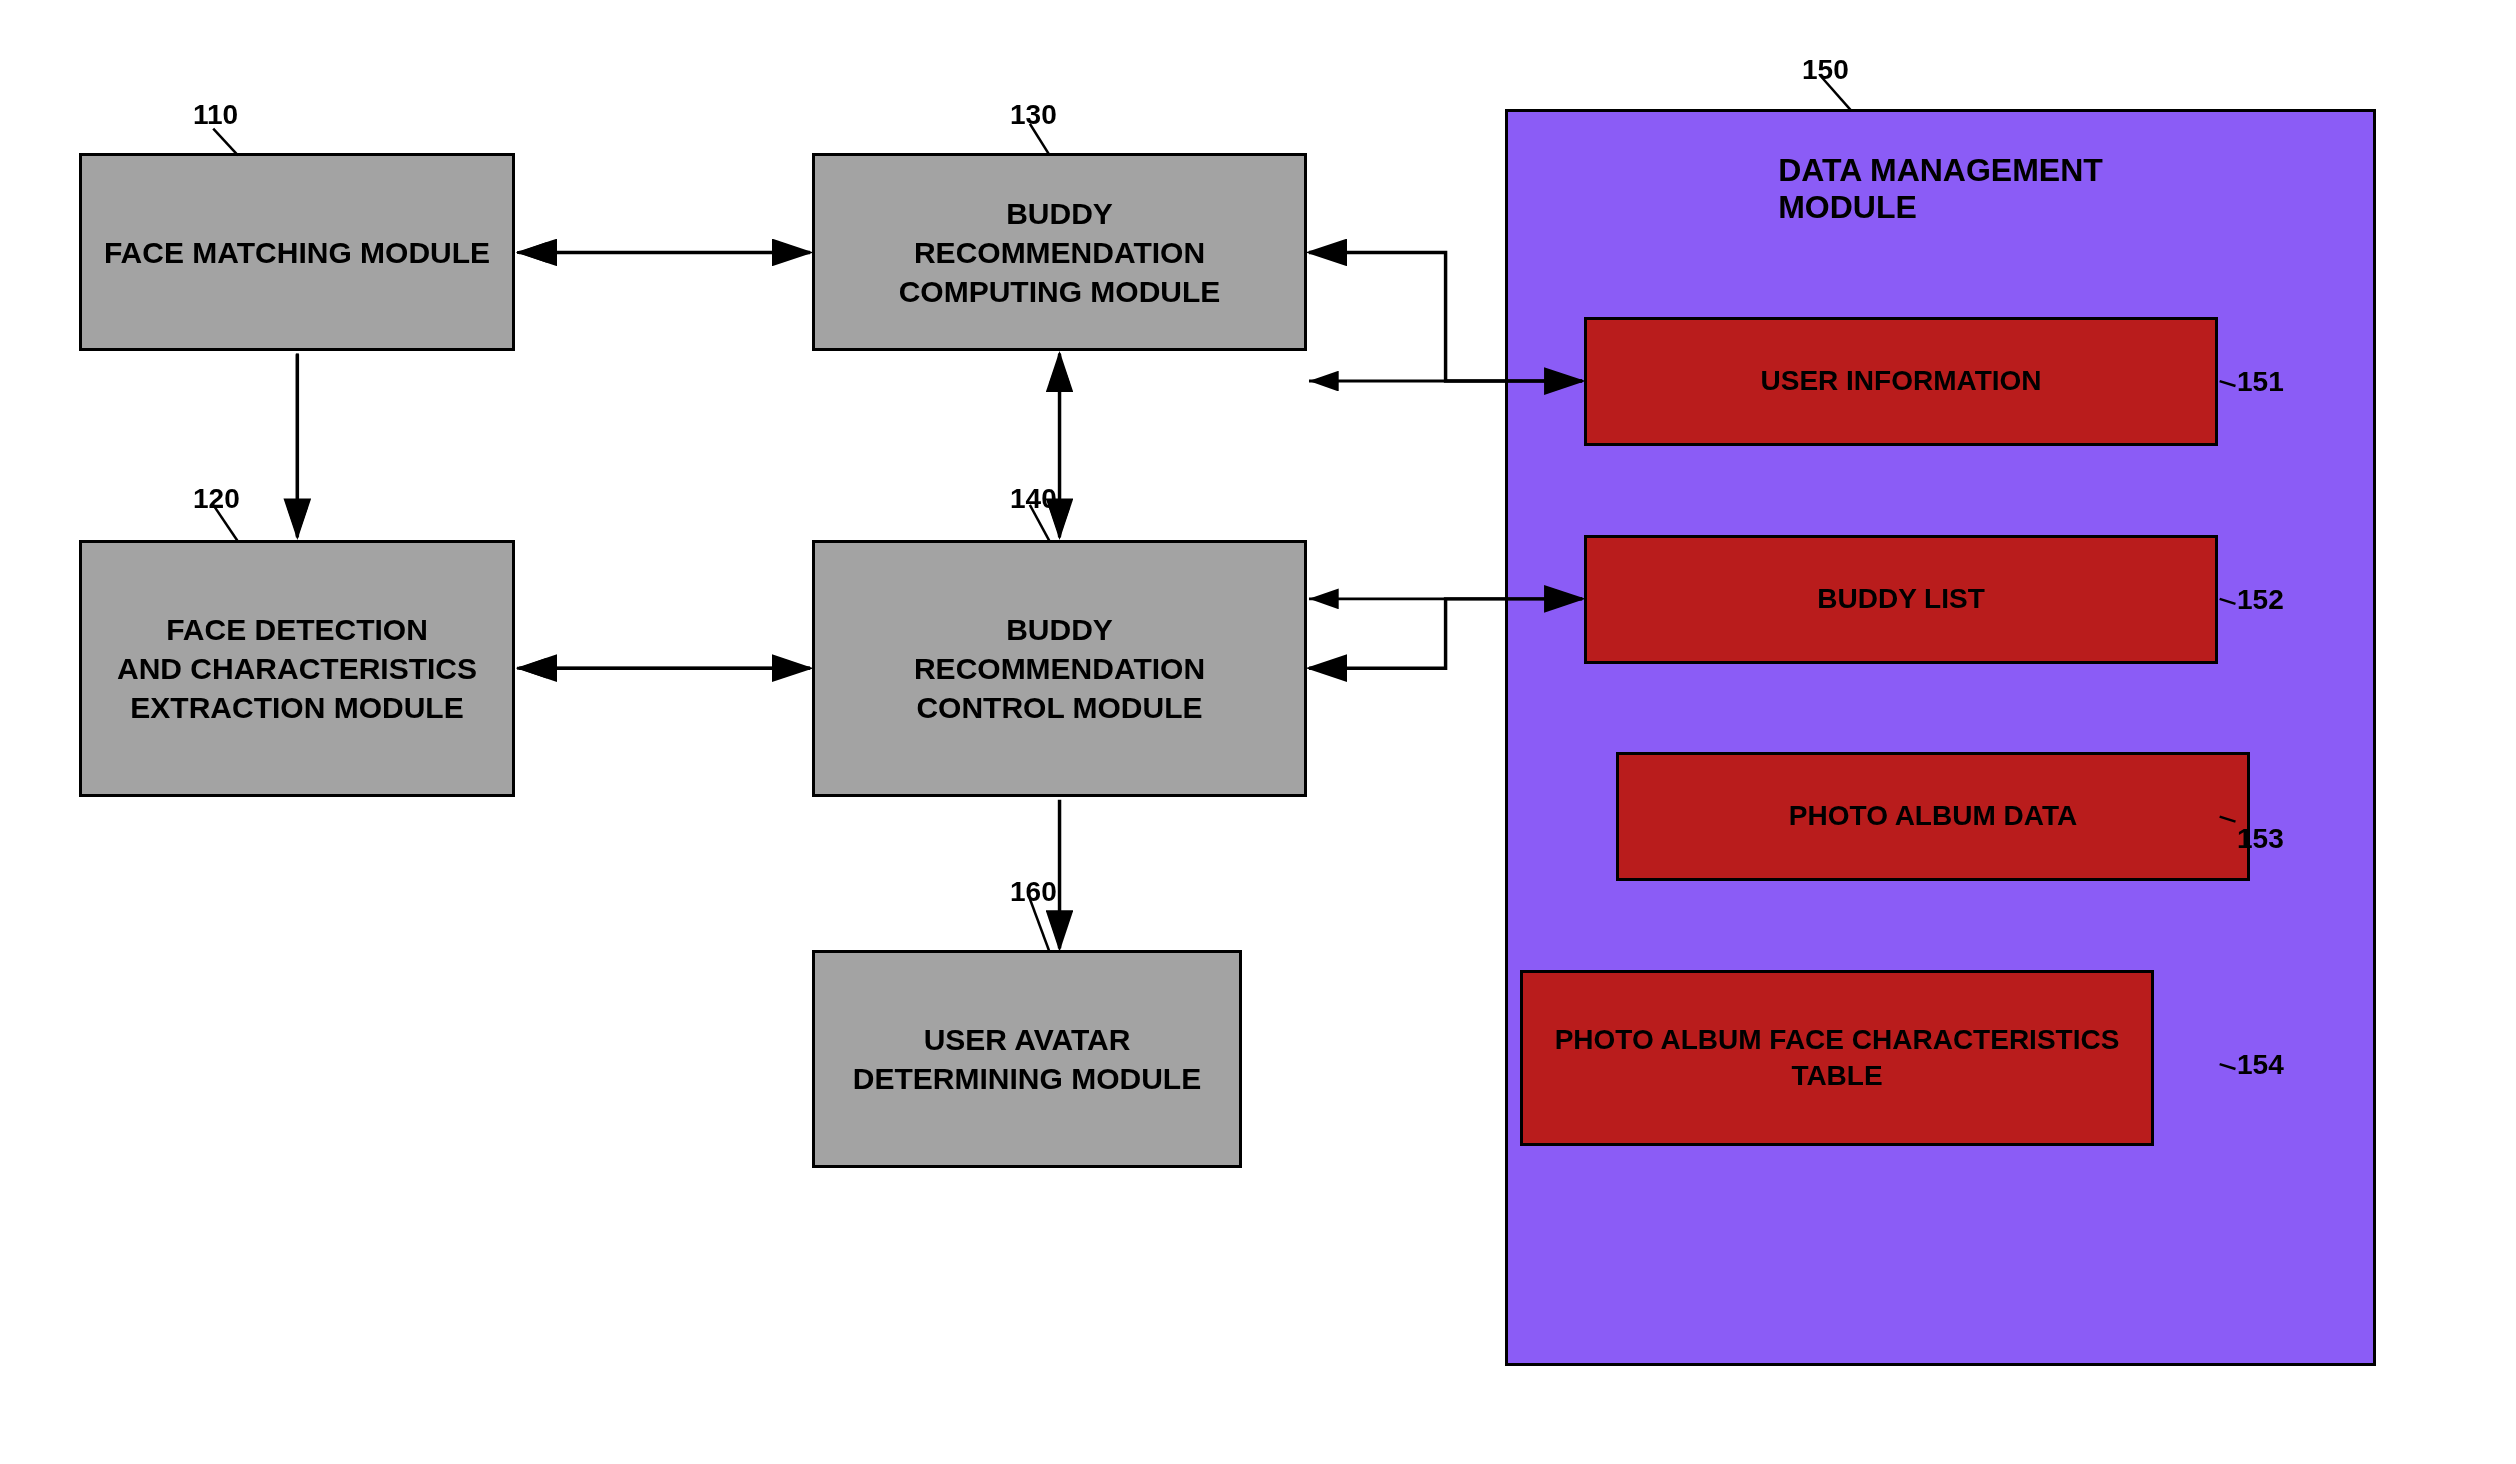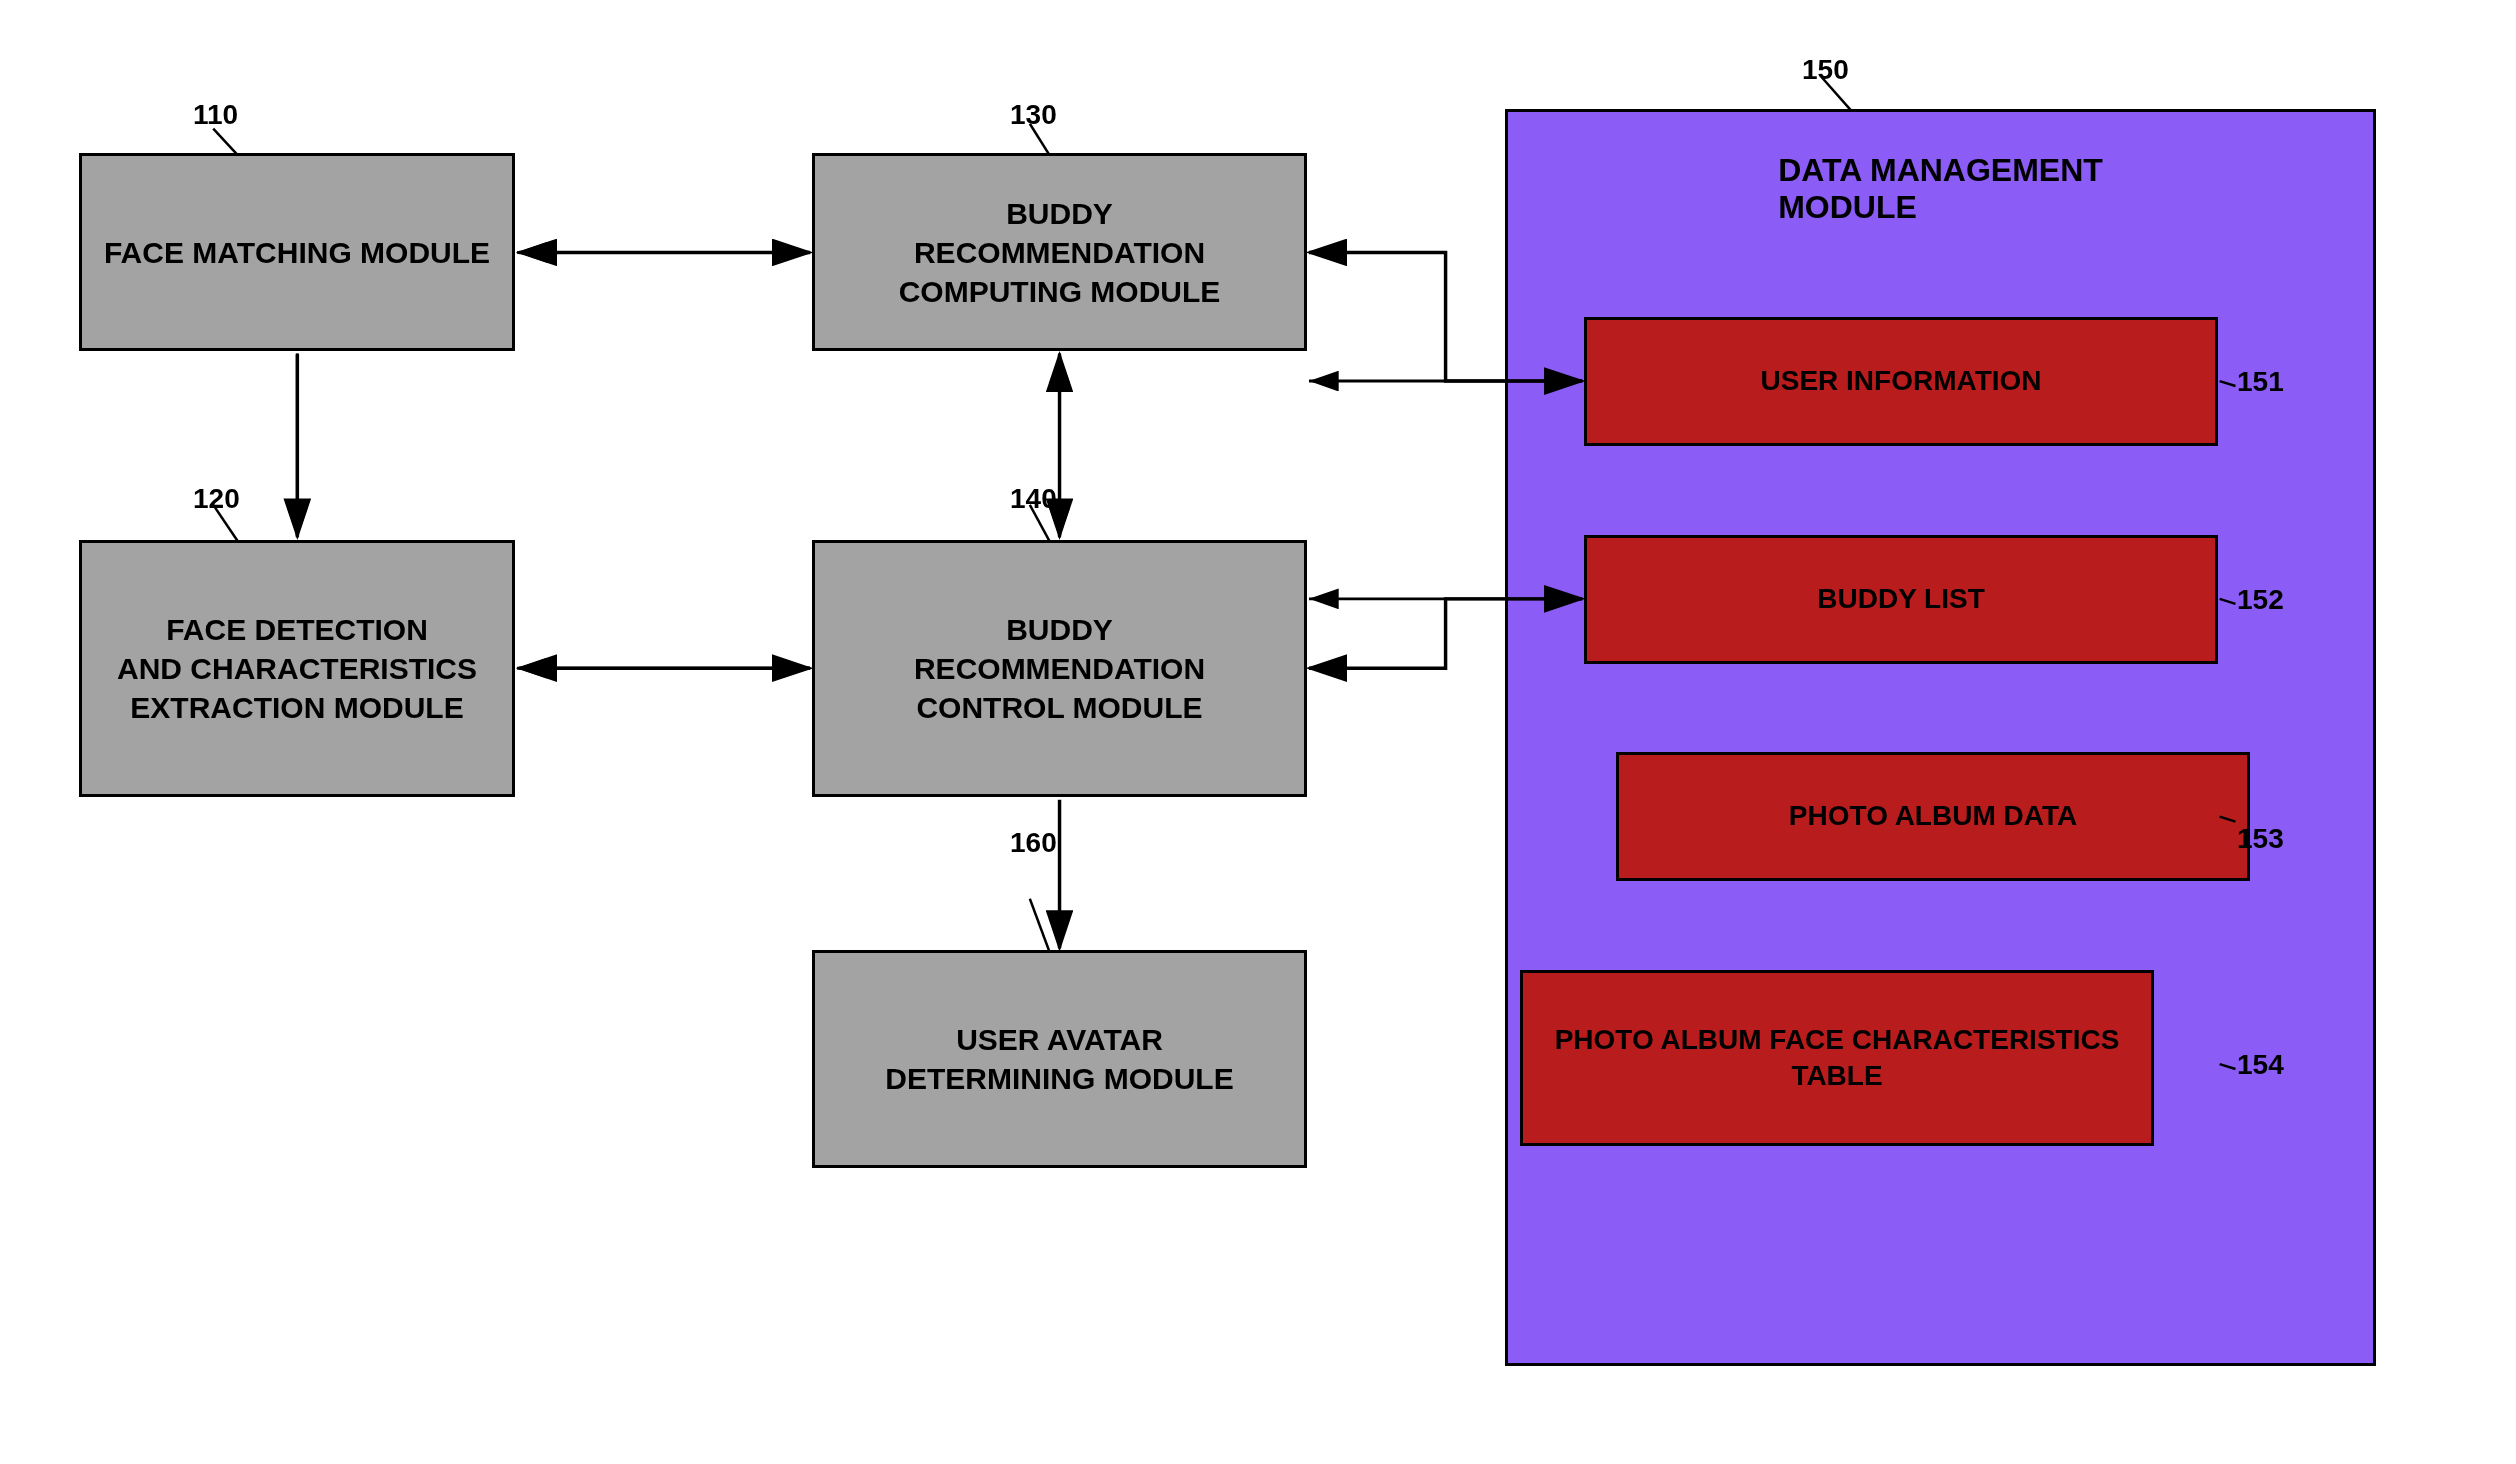--- a/index.html
+++ b/index.html
@@ -76,40 +76,40 @@
   <span class="ref-label" style="left:193px; top:99px;">110</span>
 
   <span class="ref-label" style="left:193px; top:483px;">120</span>
 
   <span class="ref-label" style="left:1010px; top:99px;">130</span>
 
   <span class="ref-label" style="left:1010px; top:483px;">140</span>
 
   <span class="ref-label" style="left:1802px; top:54px;">150</span>
 
-  <span class="ref-label" style="left:1010px; top:827px;text-align:right;">160</span>
+  <span class="ref-label" style="left:1010px; top:876px;text-align:right;">160</span>
 
   <div class="box" style="left:79px; top:540px; width:436px; height:257px;">
     <span>FACE DETECTION<br>AND CHARACTERISTICS<br>EXTRACTION MODULE</span>
   </div>
 
   <div class="box" style="left:79px; top:153px; width:436px; height:198px;">
     <span>FACE MATCHING
 MODULE</span>
   </div>
 
   <div class="box" style="left:812px; top:153px; width:495px; height:198px;">
     <span>BUDDY<br>RECOMMENDATION<br>COMPUTING MODULE</span>
   </div>
 
   <div class="box" style="left:812px; top:540px; width:495px; height:257px;">
     <span>BUDDY<br>RECOMMENDATION<br>CONTROL MODULE</span>
   </div>
 
-  <div class="box" style="left:812px; top:950px; width:495px; height:218px;">
+  <div class="box" style="left:812px; top:950px; width:430px; height:218px;">
     <span>USER AVATAR<br>DETERMINING MODULE</span>
   </div>
 
   <div class="outer-box" style="left:1505px; top:109px; width:871px; height:1257px;">
     <span class="label" style="top:40px; left:50%; transform:translateX(-50%); white-space:nowrap; font-size:32px;">DATA MANAGEMENT<br>MODULE</span>
   </div>
 
   <div class="inner-box" style="left:1584px; top:317px; width:634px; height:129px;">
     <span>USER INFORMATION</span>
   </div>

